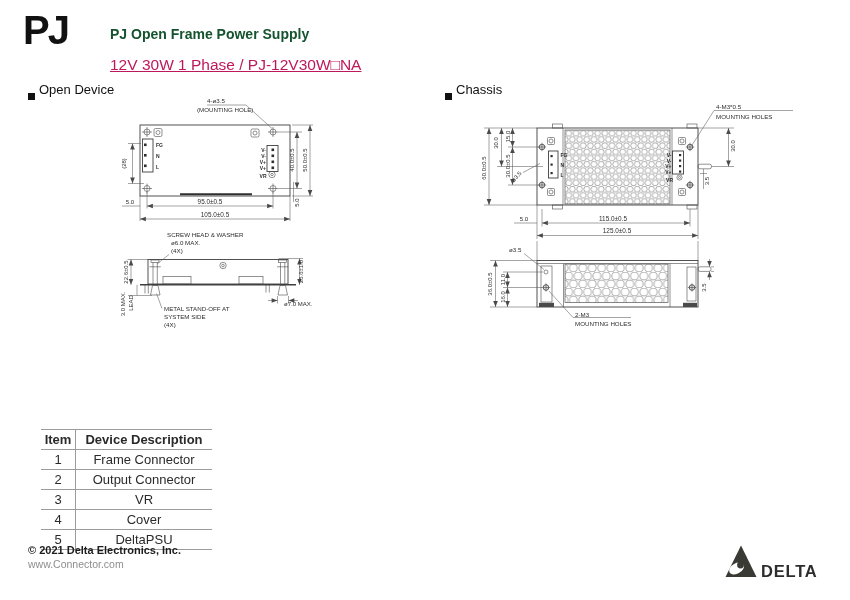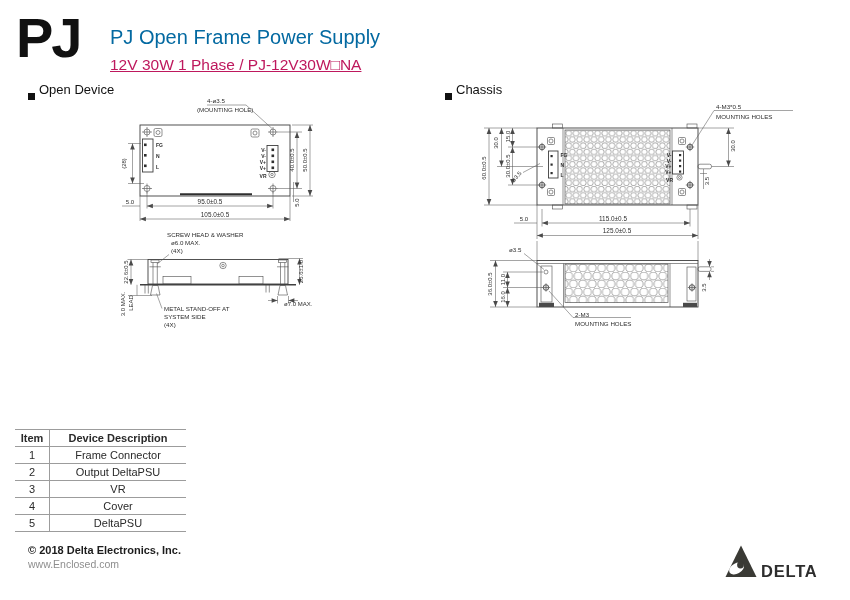--- a/index.html
+++ b/index.html
@@ -1,35 +1,35 @@
 <!DOCTYPE html>
 <html><head>
 <meta charset="utf-8">
 <style>
   html,body{margin:0;padding:0;}
   body{width:850px;height:600px;background:#ffffff;font-family:"Liberation Sans","DejaVu Sans",sans-serif;color:#1b1b1b;position:relative;overflow:hidden;}
   .abs{position:absolute;}
-  .logo-pj{left:16px;top:10px;font-size:56px;font-weight:bold;letter-spacing:-2px;color:#111;line-height:1;}
-  .doc-title{left:110px;top:26px;font-size:20px;font-weight:normal;color:#0369a1;}
+  .logo-pj{left:23px;top:10px;font-size:40px;font-weight:bold;letter-spacing:-2px;color:#111;line-height:1;}
+  .doc-title{left:110px;top:26px;font-size:14px;font-weight:bold;color:#14532d;}
   .doc-subtitle{left:110px;top:56px;font-size:15.5px;color:#be185d;text-decoration:underline;}
   .sec-head{font-size:13px;color:#111;}
   .sec-bullet{width:7px;height:7px;background:#111;display:inline-block;}
   svg{position:absolute;overflow:visible;}
   svg text{font-family:"Liberation Sans","DejaVu Sans",sans-serif;fill:#2d2d2d;}
   .dimtxt{font-size:6px;}
   .dimtxt2{font-size:6.4px;}
   .pintxt{font-size:5px;font-weight:bold;}
   .callout{font-size:6.2px;}
   .ol{stroke:#3f3f3f;stroke-width:0.9;fill:none;}
   .ol2{stroke:#4a4a4a;stroke-width:0.6;fill:none;}
   .thk{stroke:#2f2f2f;stroke-width:2;fill:none;}
   .dim{stroke:#5a5a5a;stroke-width:0.55;fill:none;}
   .pin{fill:#2f2f2f;}
   .scr{fill:#dcdcdc;stroke:#3f3f3f;stroke-width:0.8;}
-  table.dev{position:absolute;left:15px;top:429px;width:171px;border-collapse:collapse;font-size:11px;color:#2a2a2a;}
+  table.dev{position:absolute;left:41px;top:429px;width:171px;border-collapse:collapse;font-size:13px;color:#2a2a2a;}
   table.dev th,table.dev td{border-bottom:1px solid #9c9c9c;padding:2px 3px;height:10px;text-align:center;font-weight:normal;}
   table.dev th{border-top:1px solid #9c9c9c;font-weight:bold;}
   table.dev th:first-child,table.dev td:first-child{width:28px;text-align:center;border-right:1px solid #9c9c9c;}
   .copyright{left:28px;top:544px;font-size:11px;font-weight:bold;color:#1d1d1d;}
   .website{left:28px;top:558px;font-size:10.5px;color:#8e8e8e;}
 </style>
 </head>
 <body>
 
 <svg width="0" height="0">
@@ -377,39 +377,39 @@
       <th>Device Description</th>
     </tr>
   </thead>
   <tbody>
     <tr>
         <td>1</td>
         <td>Frame Connector</td>
       </tr>
     <tr>
         <td>2</td>
-        <td>Output DeltaPSU</td>
+        <td>Output Connector</td>
       </tr>
     <tr>
         <td>3</td>
         <td>VR</td>
       </tr>
     <tr>
         <td>4</td>
         <td>Cover</td>
       </tr>
     <tr>
         <td>5</td>
         <td>DeltaPSU</td>
       </tr>
   </tbody>
 </table>
 
-<div class="abs copyright">© 2018 Delta Electronics, Inc.</div>
-<div class="abs website">www.Enclosed.com</div>
+<div class="abs copyright">© 2021 Delta Electronics, Inc.</div>
+<div class="abs website">www.Connector.com</div>
 
 <svg style="left:720px;top:540px;" width="110" height="45" viewBox="720 540 110 45">
   <g>
     <polygon points="741,545.5 725.5,577 756.5,577" fill="#3a3a35"></polygon>
     <ellipse cx="736.5" cy="568.5" rx="8" ry="5.2" transform="rotate(-28 736.5 568.5)" fill="#ffffff"></ellipse>
     <circle cx="740.5" cy="565" r="3.4" fill="#3a3a35"></circle>
   </g>
   <text x="761" y="577" font-size="16.5" font-weight="bold" letter-spacing="0.8" fill="#3a3a35">DELTA</text>
 </svg>
 

